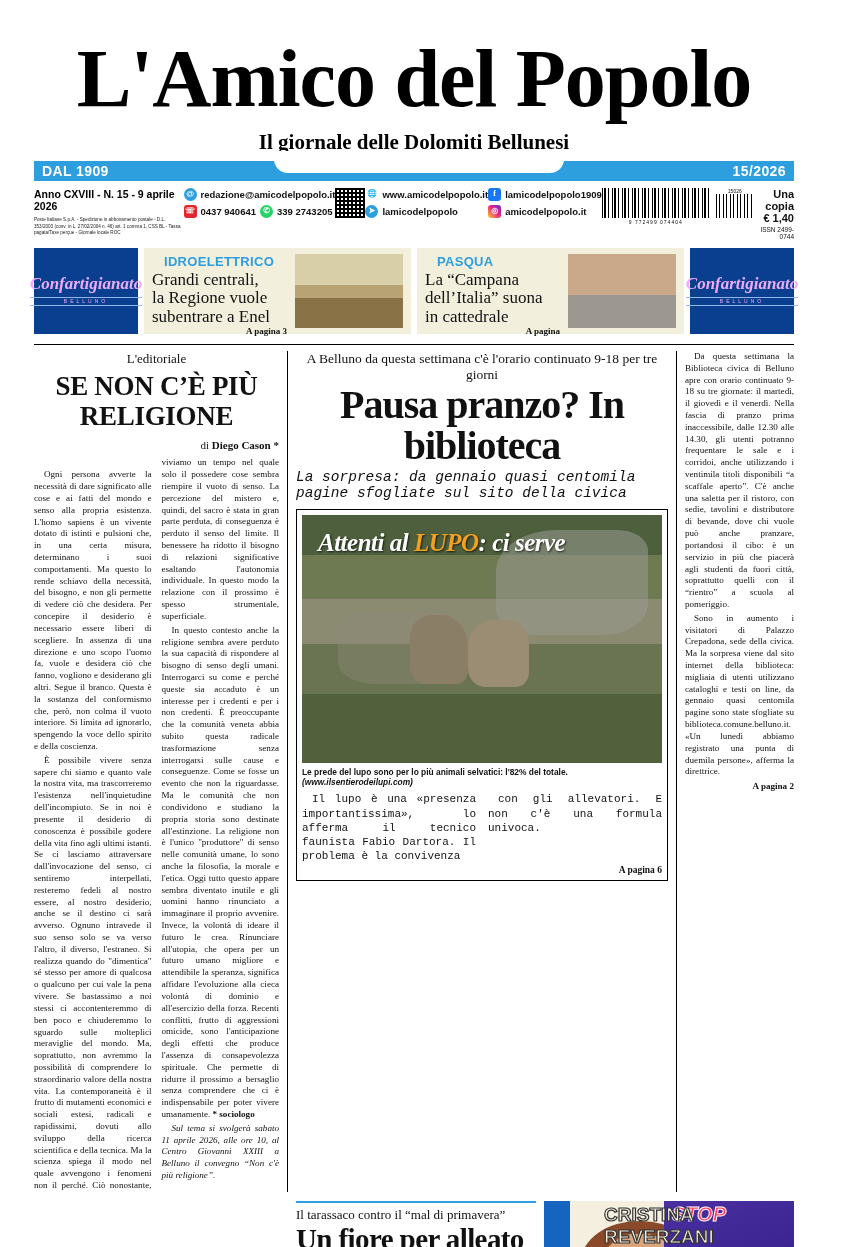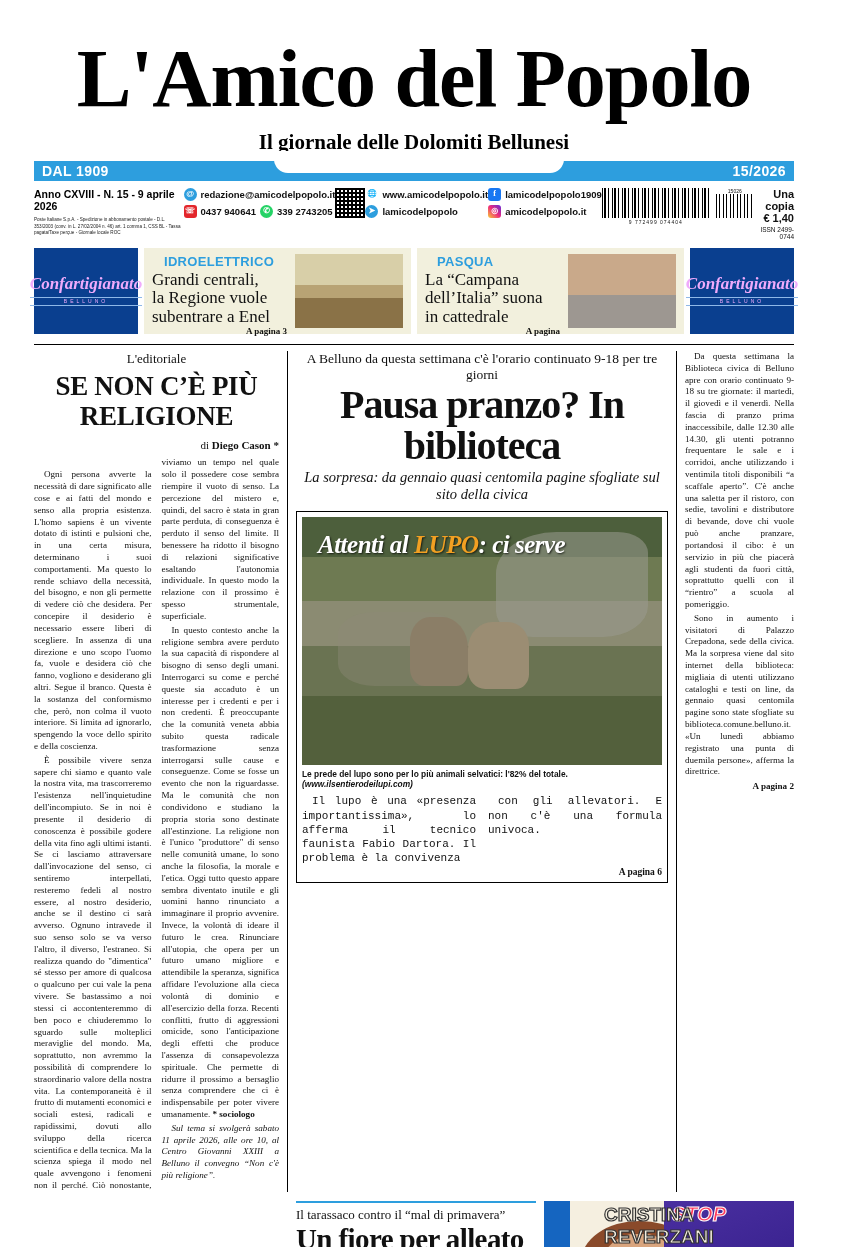--- a/index.html
+++ b/index.html
@@ -99,21 +99,21 @@
   .ed-by{font-family:"Liberation Serif",serif;font-size:11px;text-align:right;margin-top:8px;}
   .ed-by b{font-weight:700;}
   .ed-cols{column-count:2;column-gap:10px;margin-top:6px;text-align:justify;}
   .ed-cols p{margin:12px 0 0 0;font-family:"Liberation Serif",serif;font-size:9.1px;line-height:1.3;text-indent:10px;hyphens:auto;}
   .ed-cols p+p{margin-top:2px;}
   .ed-note{font-style:italic;}
   .ed-soc{font-weight:700;}
 
   .ct-kicker{font-family:"Liberation Serif",serif;font-size:13.5px;text-align:center;}
   .ct-head{font-family:"Liberation Serif",serif;font-weight:700;font-size:40px;line-height:1.02;text-align:center;margin-top:2px;letter-spacing:-1px;}
-  .ct-sub{font-family:Liberation Serif, serif;font-style:italic;font-size:14.5px;text-align:center;margin-top:3px;}
+  .ct-sub{font-family:Liberation Mono, monospace;font-style:italic;font-size:14.5px;text-align:left;margin-top:3px;}
 
   .wolf-box{border:1px solid #000;margin-top:8px;padding:5px;}
   .wolf-photo{position:relative;height:248px;background:
      linear-gradient(#4d5f3c 0 16%, #6e7a52 16% 34%, #8b8b72 34% 52%, #6a7352 52% 72%, #53603c 72% 100%);
      overflow:hidden;}
   .wolf-photo .rock{position:absolute;right:4%;top:6%;width:42%;height:42%;background:#9a9a90;opacity:.55;border-radius:40% 20% 30% 25%;}
   .wolf-photo .rock2{position:absolute;left:10%;top:38%;width:34%;height:30%;background:#8f8a78;opacity:.4;border-radius:30%;}
   .wolf-photo .w1{position:absolute;left:30%;top:40%;width:16%;height:28%;background:#8b7e67;border-radius:35% 45% 20% 25%;}
   .wolf-photo .w2{position:absolute;left:46%;top:42%;width:17%;height:27%;background:#9b8d73;border-radius:40% 35% 22% 28%;}
   .wolf-ovl{position:absolute;left:16px;top:14px;font-family:Liberation Serif, serif;font-weight:700;font-style:italic;font-size:25px;color:#fff;text-shadow:1px 1px 2px rgba(0,0,0,.7);letter-spacing:-.5px;}

